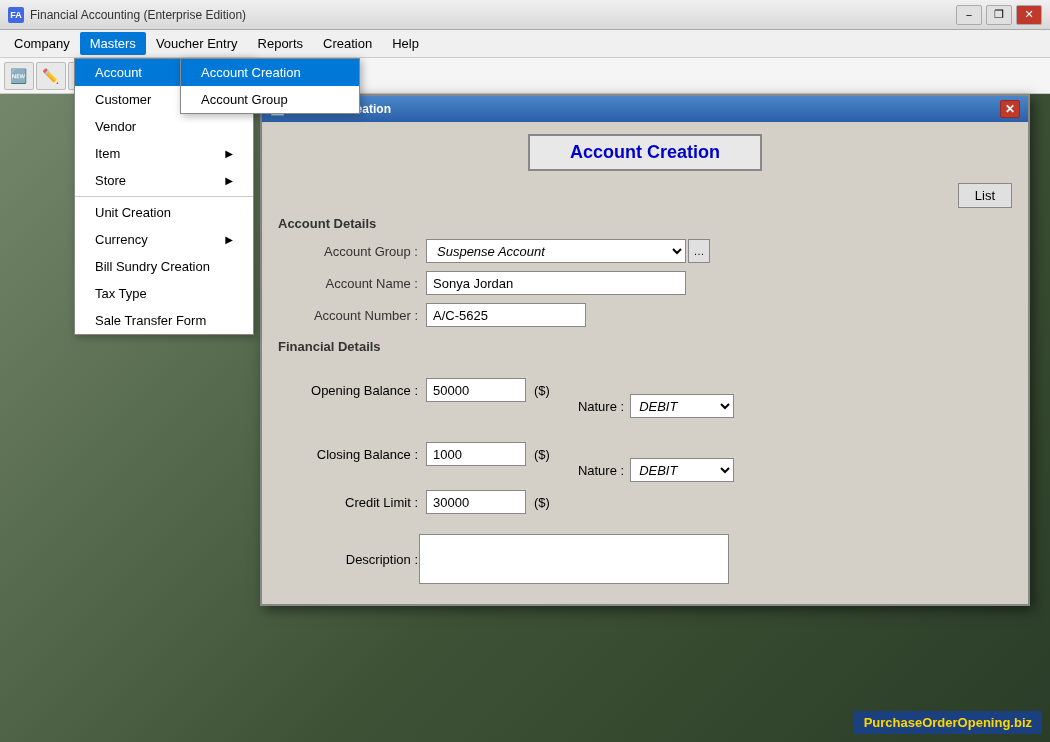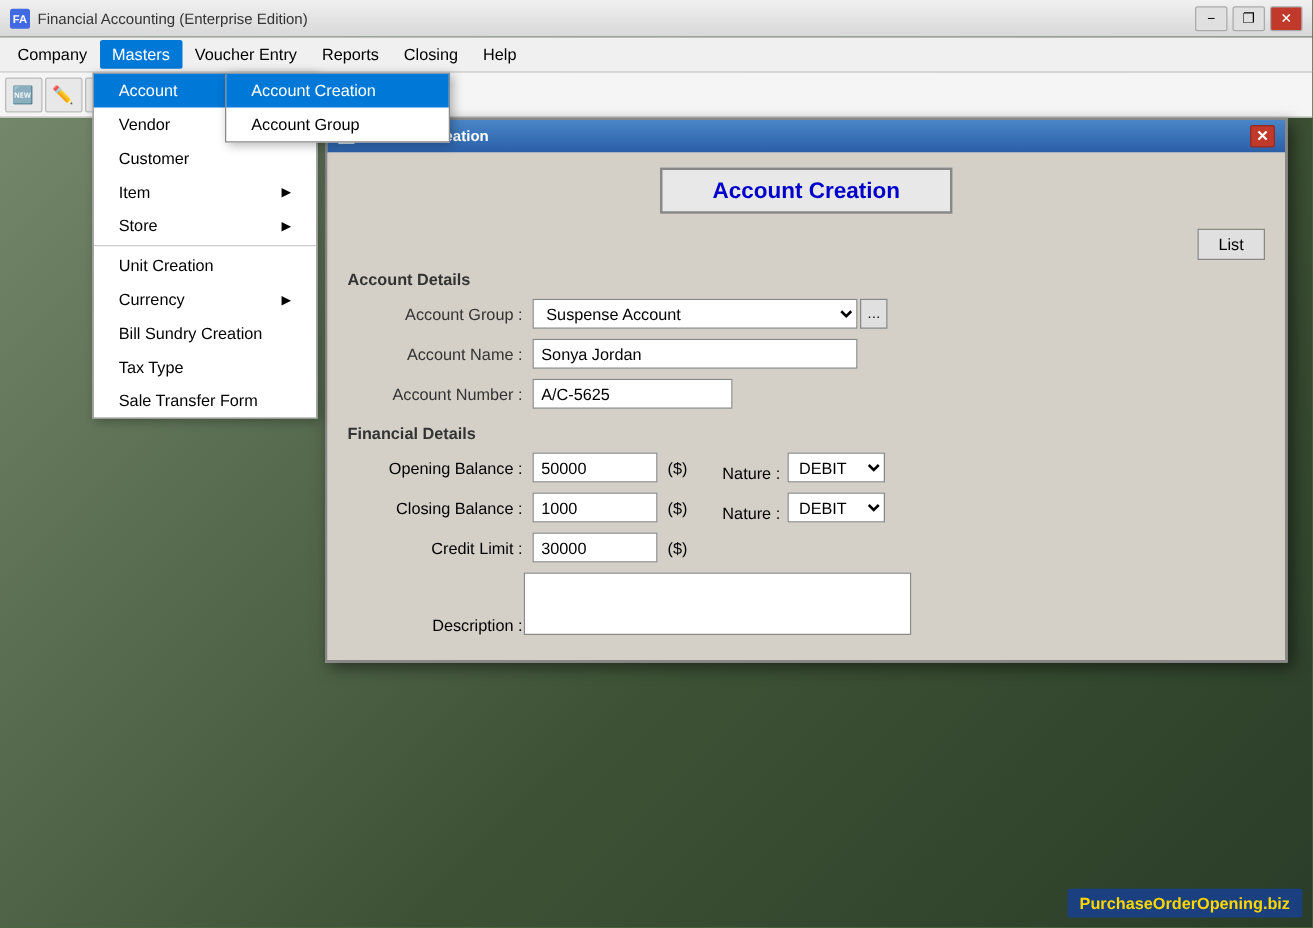--- a/index.html
+++ b/index.html
@@ -259,39 +259,40 @@
       background: white;
       border: 1px solid #888;
       padding: 3px 6px;
       font-size: 13px;
       height: 24px;
     }
     .fin-unit {
       font-size: 13px;
     }
     .nature-group {
-      display: flex; align-items: flex-end; gap: 6px;
+      display: flex; align-items: center; gap: 6px;
       margin-left: 20px;
+      margin-top: 32px;
     }
     .nature-label { font-size: 13px; }
     .nature-select {
       background: white;
       border: 1px solid #888;
       padding: 2px 4px;
       font-size: 13px;
       height: 24px;
-      width: 78px;
+      width: 104px;
     }
 
     .desc-group {
       display: flex;
-      align-items: flex-end;
+      align-items: center;
       margin-bottom: 8px;
       gap: 1px;
-      margin-top: 8px;
+      margin-top: 20px;
     }
     .desc-textarea {
       width: 310px;
       height: 50px;
       background: white;
       border: 1px solid #888;
       font-size: 13px;
       resize: none;
     }
 
@@ -322,20 +323,21 @@
       padding: 4px 10px;
       font-size: 13px;
       font-weight: bold;
       z-index: 300;
       border-radius: 2px;
     }
     .watermark span { color: #ffd700; }
 
     select {
       appearance: auto;
+      font-style: italic;
     }
   </style>
 </head>
 <body>
 
 <div class="bg"></div>
 
 <div class="titlebar">
   <div class="titlebar-icon">
     <span style="font-size:9px;font-weight:bold;">FA</span>
@@ -346,42 +348,42 @@
     <div class="titlebar-btn">❐</div>
     <div class="titlebar-btn close">✕</div>
   </div>
 </div>
 
 <div class="menubar">
   <div class="menu-item">Company</div>
   <div class="menu-item active">Masters</div>
   <div class="menu-item">Voucher Entry</div>
   <div class="menu-item">Reports</div>
-  <div class="menu-item">Closing</div>
+  <div class="menu-item">Creation</div>
   <div class="menu-item">Help</div>
 </div>
 
 <div class="toolbar">
   <div class="toolbar-btn">🆕</div>
   <div class="toolbar-btn">✏️</div>
   <div class="toolbar-btn">📁</div>
 </div>
 
 <div class="dropdown-overlay">
 
   <div class="dropdown-masters">
     <div class="dropdown-item selected-menu">
       <span>Account</span>
       <span class="arrow-right">▶</span>
     </div>
     <div class="dropdown-item">
+      <span>Customer</span>
+    </div>
+    <div class="dropdown-item">
       <span>Vendor</span>
-    </div>
-    <div class="dropdown-item">
-      <span>Customer</span>
     </div>
     <div class="dropdown-item">
       <span>Item</span>
       <span class="arrow-right">▶</span>
     </div>
     <div class="dropdown-item">
       <span>Store</span>
       <span class="arrow-right">▶</span>
     </div>
     <div class="dropdown-separator"></div>

